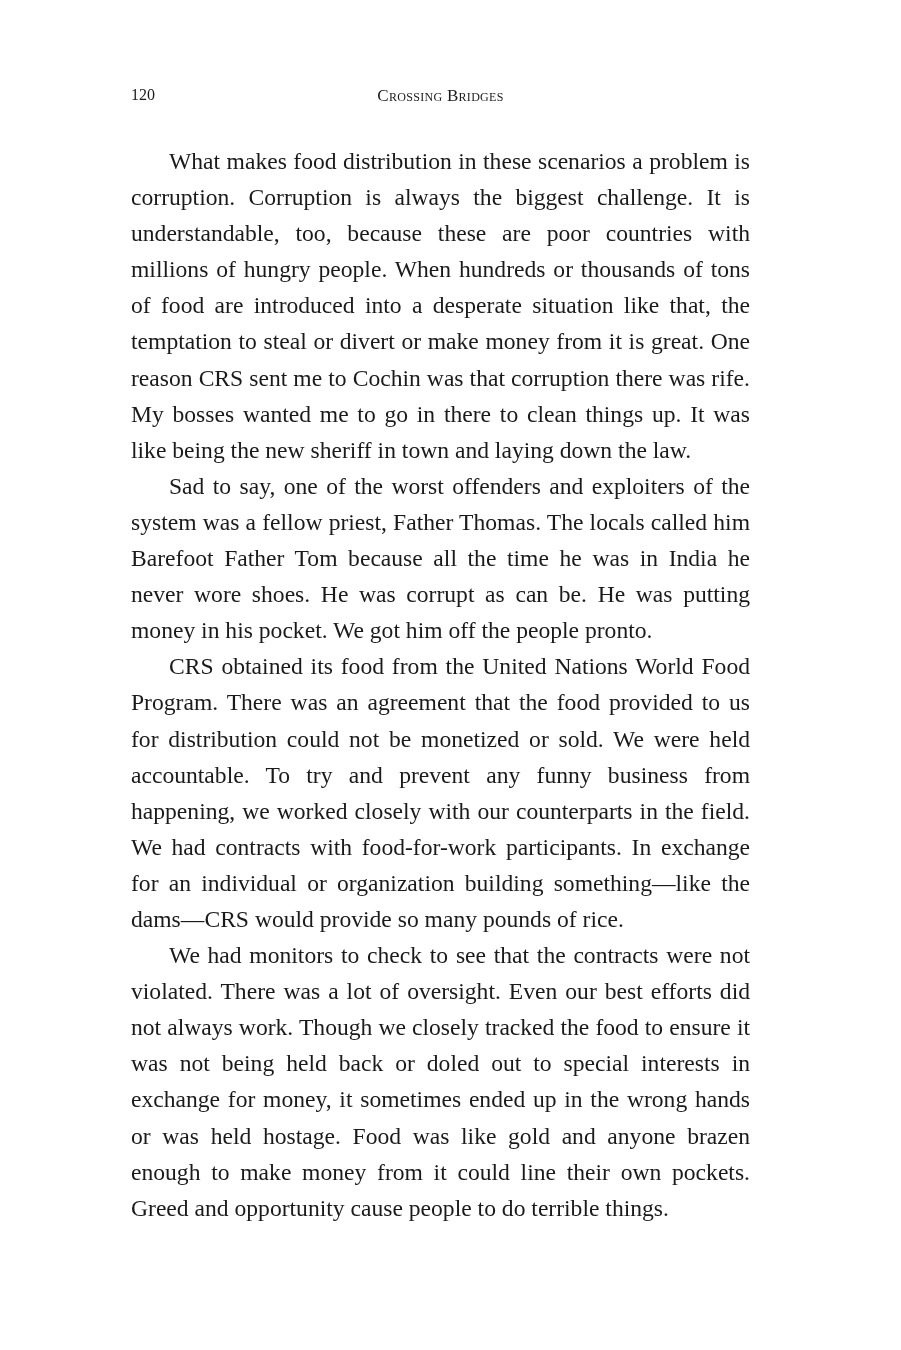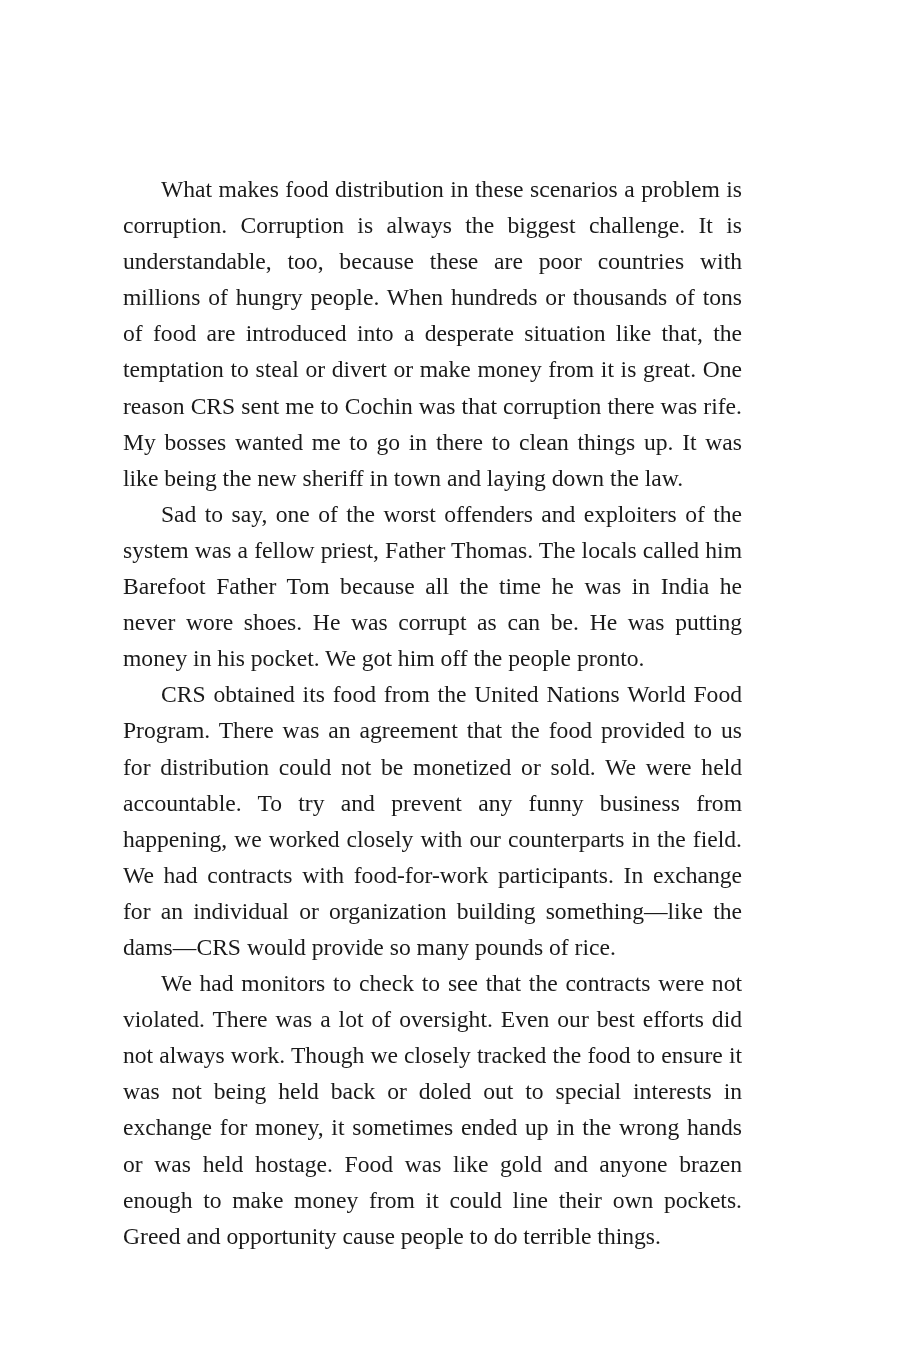--- a/index.html
+++ b/index.html
@@ -1,26 +1,30 @@
 <!DOCTYPE html>
 <html><head>
 <meta charset="utf-8">
 <style>
   html, body { margin: 0; padding: 0; background: #ffffff; }
   body { width: 901px; height: 1350px; position: relative; overflow: hidden; }
   .page { position: absolute; left: 0; top: 0; width: 901px; height: 1350px; background: #fff; color: #1a1a1a; font-family: "Liberation Serif", "DejaVu Serif", serif; }
   .running-head { position: absolute; top: 86px; left: 131px; width: 619px; height: 24px; font-size: 16px; }
   .folio { position: absolute; left: 0; top: 0; }
   .book-title { position: absolute; left: 0; right: 0; top: 0; text-align: center; font-variant: small-caps; letter-spacing: 0.3px; font-size: 17px; }
-  .body { position: absolute; left: 123px; top: 143px; width: 619px; margin-top: 28px; }
+  .body { position: absolute; left: 131px; top: 143px; width: 619px; }
   .para { margin: 0; font-size: 23.6px; line-height: 36.1px; text-align: justify; text-indent: 38px; hyphens: none; }
 </style>
 </head>
 <body>
 
 <div class="page">
+  <div class="running-head">
+    <span class="folio">120</span>
+    <span class="book-title">Crossing Bridges</span>
+  </div>
   <div class="body">
     <p class="para">What makes food distribution in these scenarios a problem is corruption. Corruption is always the biggest challenge. It is understandable, too, because these are poor countries with millions of hungry people. When hundreds or thousands of tons of food are introduced into a desperate situation like that, the temptation to steal or divert or make money from it is great. One reason CRS sent me to Cochin was that corruption there was rife. My bosses wanted me to go in there to clean things up. It was like being the new sheriff in town and laying down the law.</p>
     <p class="para">Sad to say, one of the worst offenders and exploiters of the system was a fellow priest, Father Thomas. The locals called him Barefoot Father Tom because all the time he was in India he never wore shoes. He was corrupt as can be. He was putting money in his pocket. We got him off the people pronto.</p>
     <p class="para">CRS obtained its food from the United Nations World Food Program. There was an agreement that the food provided to us for distribution could not be monetized or sold. We were held accountable. To try and prevent any funny business from happening, we worked closely with our counterparts in the field. We had contracts with food-for-work participants. In exchange for an individual or organization building something—like the dams—CRS would provide so many pounds of rice.</p>
     <p class="para">We had monitors to check to see that the contracts were not violated. There was a lot of oversight. Even our best efforts did not always work. Though we closely tracked the food to ensure it was not being held back or doled out to special interests in exchange for money, it sometimes ended up in the wrong hands or was held hostage. Food was like gold and anyone brazen enough to make money from it could line their own pockets. Greed and opportunity cause people to do terrible things.</p>
   </div>
 </div>
 
 </body></html>

